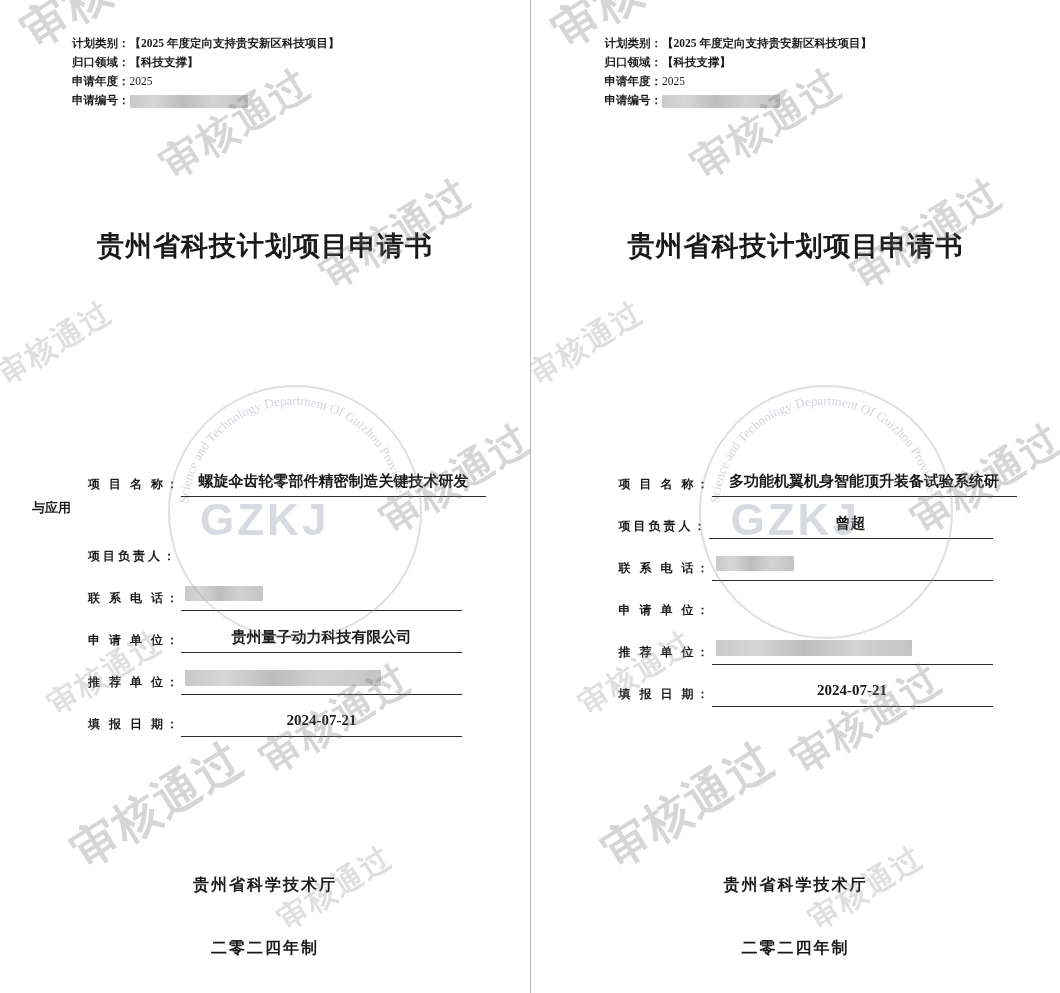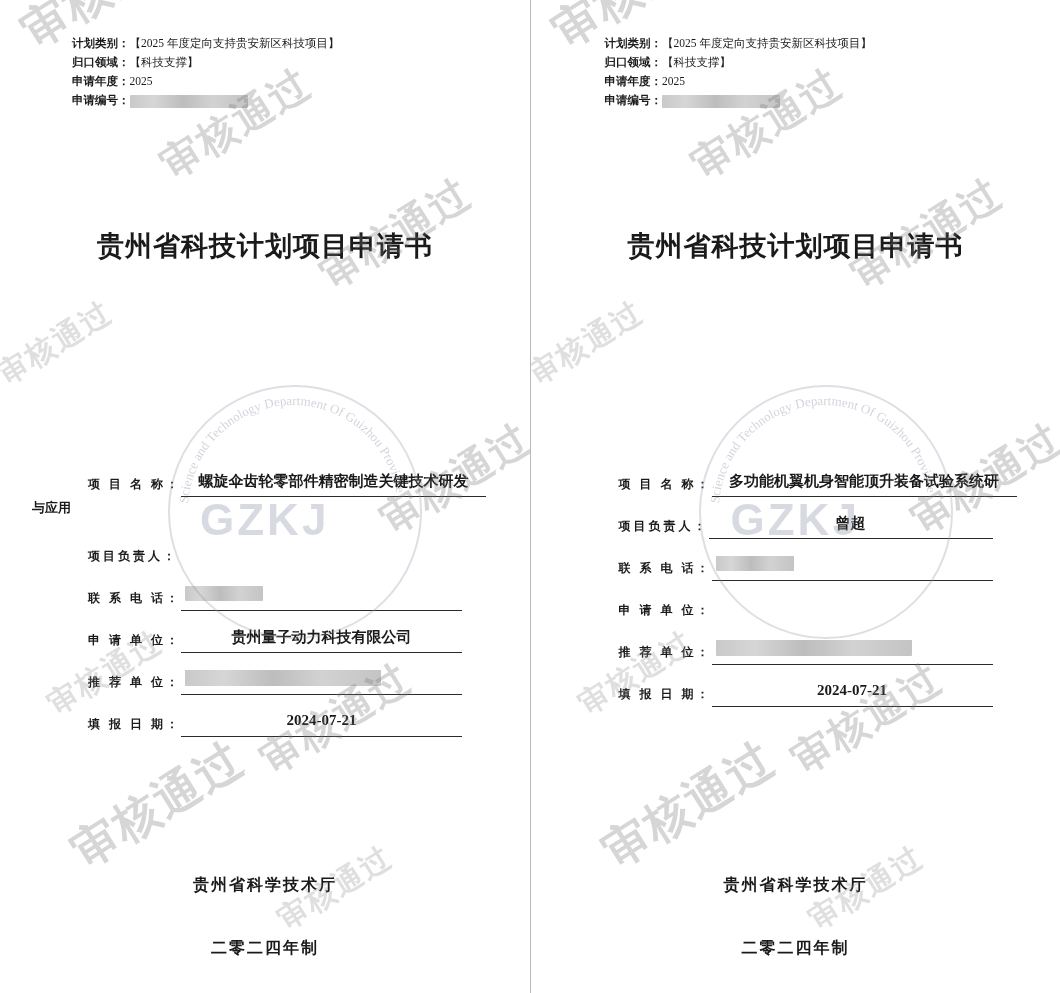--- a/index.html
+++ b/index.html
@@ -48,21 +48,21 @@
   }
   .doc.right .meta { left: 74px; }
   .meta-row {
     white-space: nowrap;
     position: relative;
   }
   .meta-label {
     font-weight: bold;
   }
   .meta-value {
-    font-weight: normal;
+    font-weight: bold;
   }
   .meta-value.plain {
     font-weight: normal;
   }
   .redact {
     display: inline-block;
     vertical-align: middle;
     background: linear-gradient(90deg,#c9c9c9 0%,#d6d6d6 20%,#bdbdbd 45%,#d2d2d2 70%,#c4c4c4 100%);
     filter: blur(0.4px);
     height: 12px;

